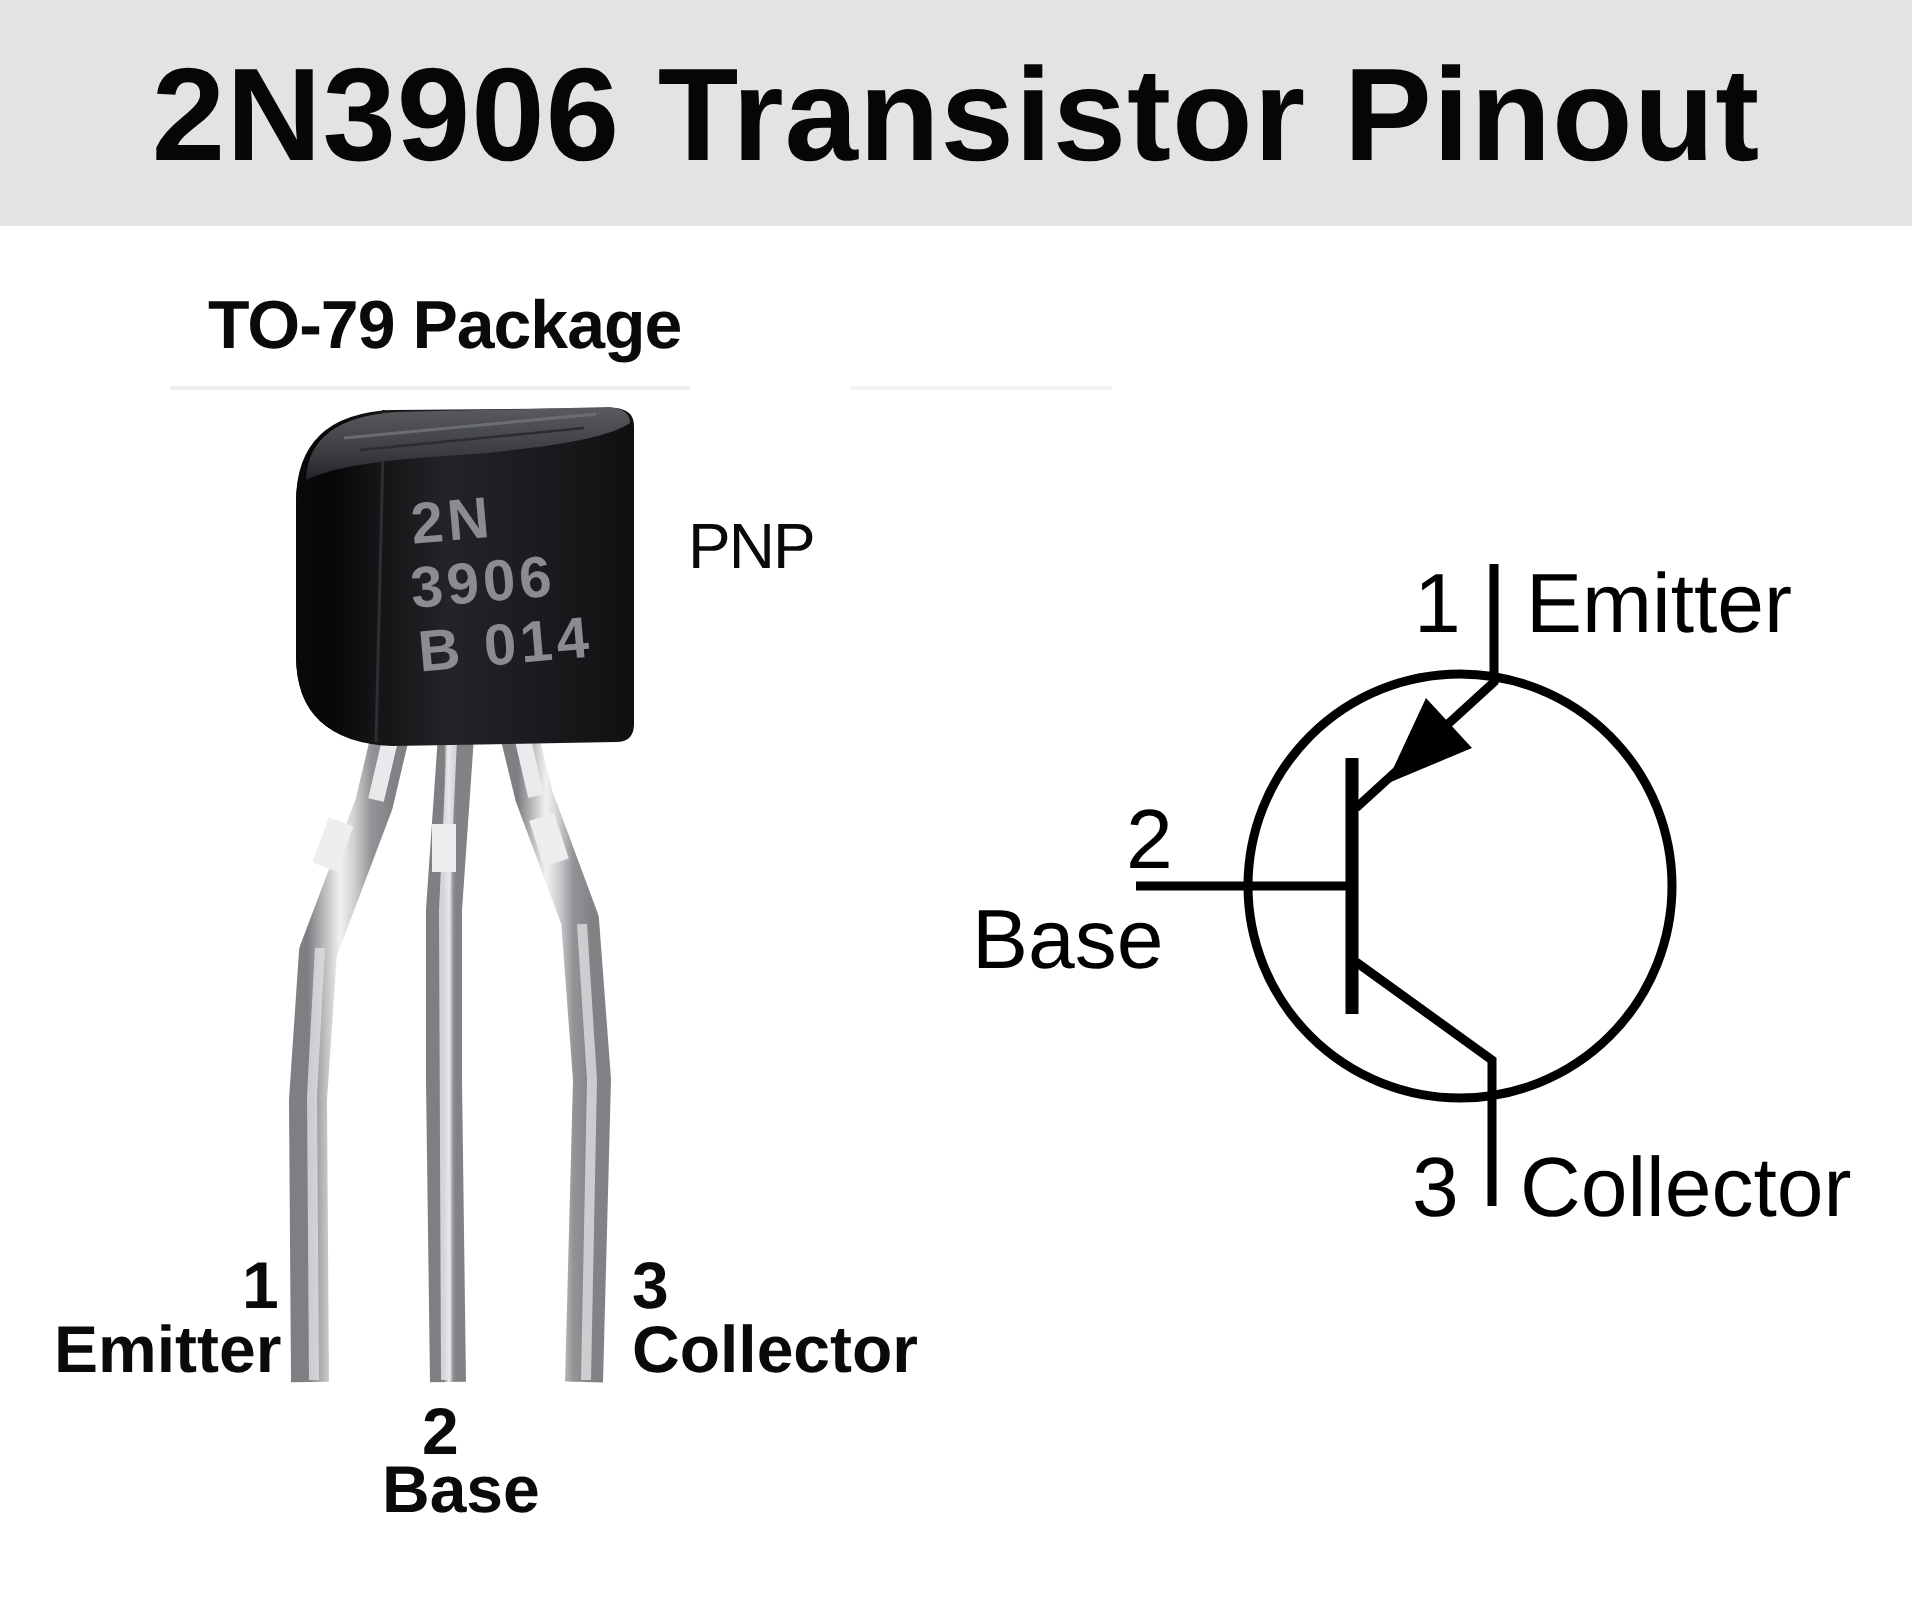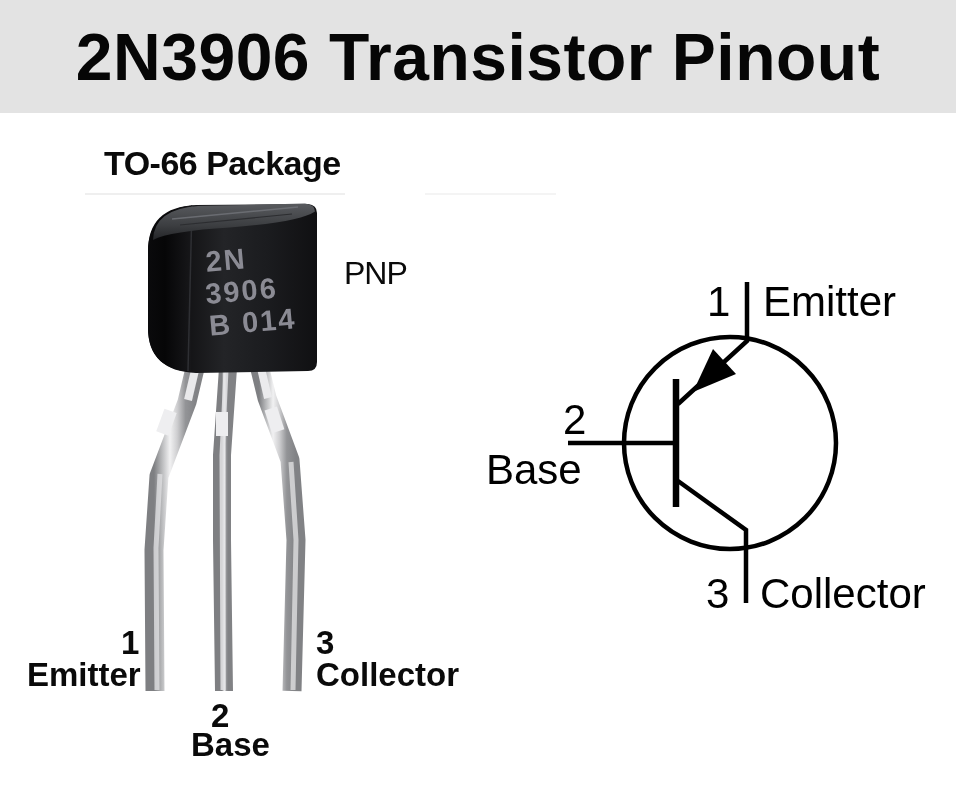--- a/index.html
+++ b/index.html
@@ -106,21 +106,21 @@
       <path d="M568,443 L673,443" stroke-width="4.5"></path>
 
       <path d="M747,282 L747,341 L678,404" stroke-width="4.5"></path>
 
       <polygon points="693,392 736,374 713,349" fill="#000" stroke="none"></polygon>
 
       <path d="M678,481 L746,530 L746,603" stroke-width="4.5"></path>
     </g>
   </svg>
 
-  <div class="lbl caption" style="left:104px;top:146px;">TO-66 Package</div>
+  <div class="lbl caption" style="left:104px;top:146px;">TO-79 Package</div>
   <div class="lbl pnp" style="left:344px;top:257px;">PNP</div>
 
   <div class="lbl photo-lbl" style="left:121px;top:626px;">1</div>
   <div class="lbl photo-lbl" style="left:27px;top:658px;">Emitter</div>
   <div class="lbl photo-lbl" style="left:211px;top:699px;">2</div>
   <div class="lbl photo-lbl" style="left:191px;top:728px;">Base</div>
   <div class="lbl photo-lbl" style="left:316px;top:626px;">3</div>
   <div class="lbl photo-lbl" style="left:316px;top:658px;">Collector</div>
 
   <div class="lbl sym-lbl" style="left:707px;top:281px;">1</div>

